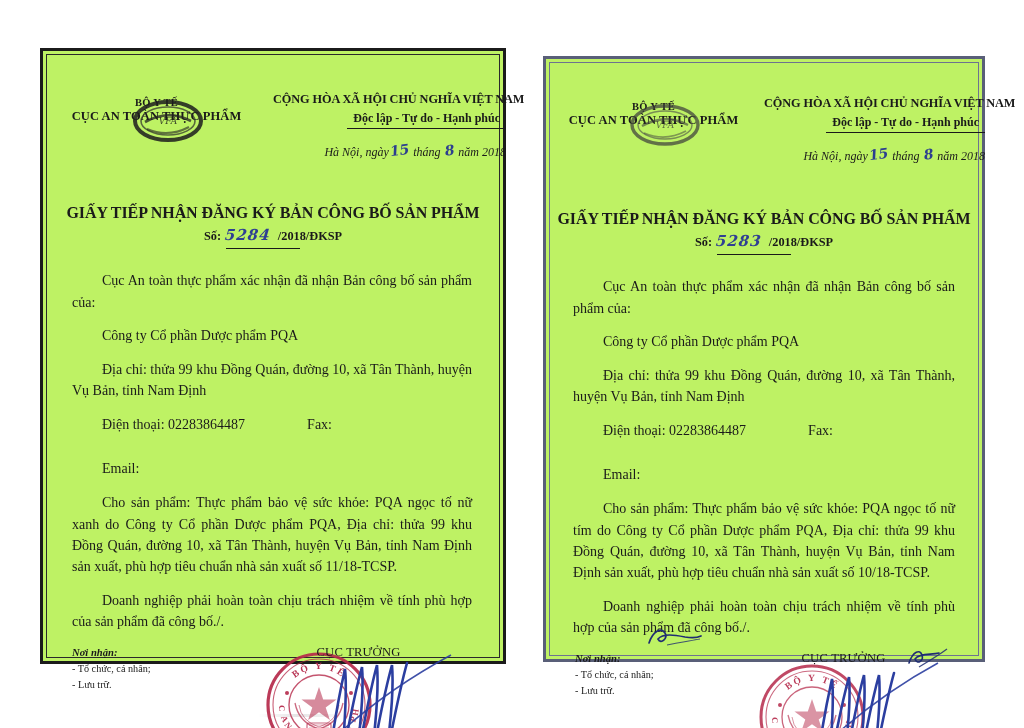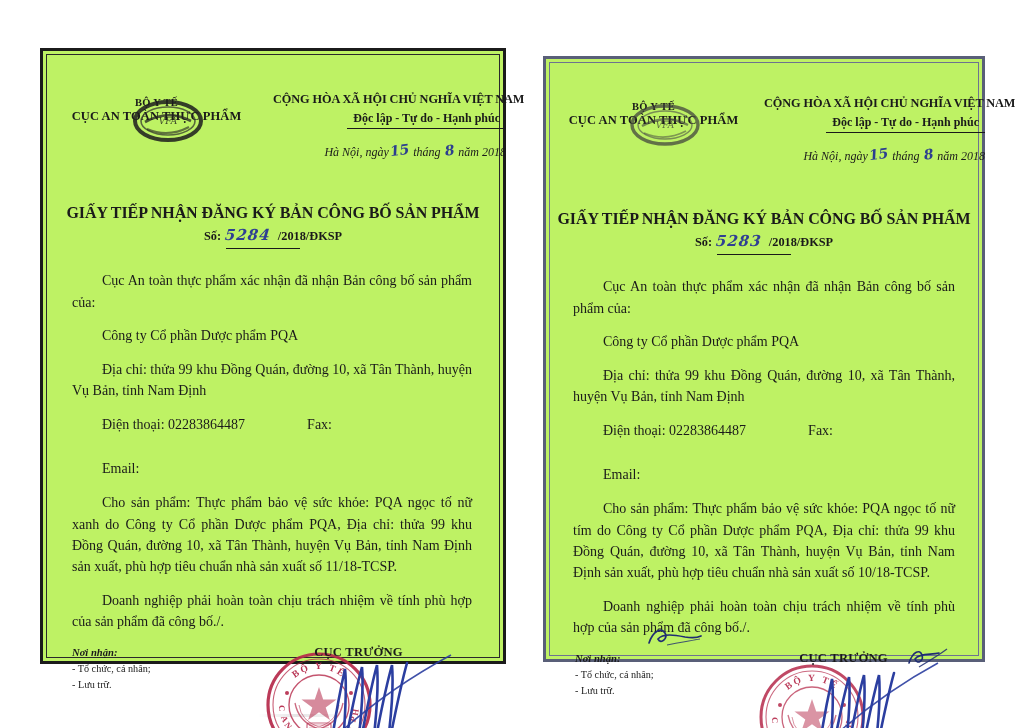--- a/index.html
+++ b/index.html
@@ -201,21 +201,21 @@
   .signblock {
     position: absolute;
     right: 6px;
     top: 0;
     width: 215px;
     text-align: center;
   }
   .sheet-right .signblock { right: 0px; }
   .sign-role {
     font-size: 12.6px;
-    font-weight: bold;
+    font-weight: normal;
     letter-spacing: .2px;
     position: relative;
     z-index: 3;
   }
   .sign-name {
     font-size: 12.2px;
     font-weight: bold;
     position: relative;
     z-index: 3;
     margin-top: 78px;

